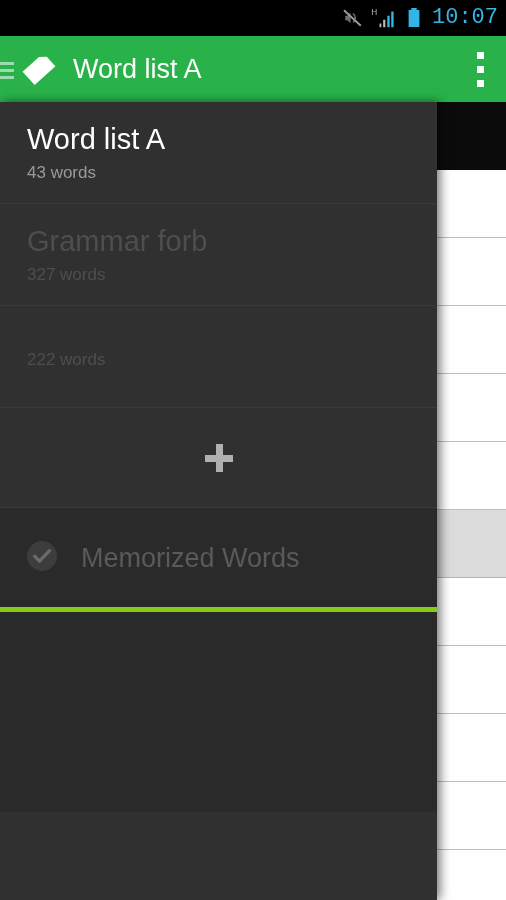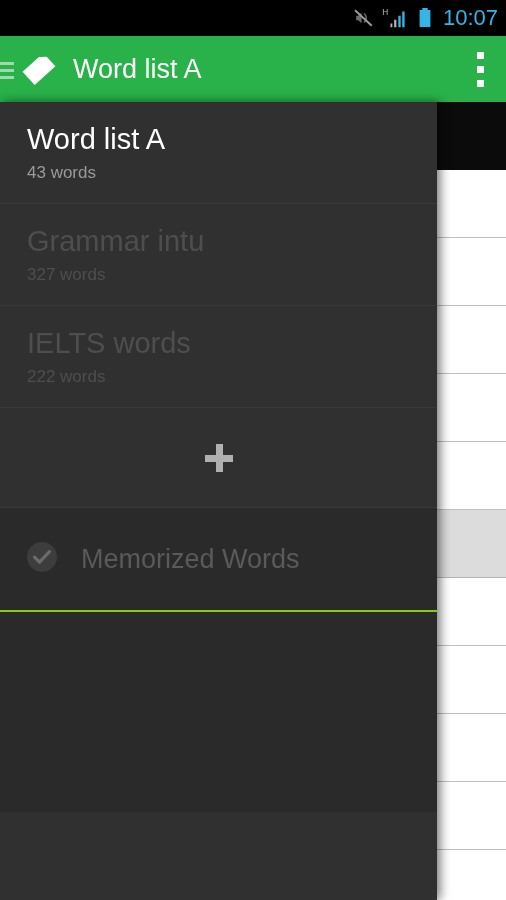--- a/index.html
+++ b/index.html
@@ -13,21 +13,21 @@
 
   
   #status-bar{
     position:absolute; left:0; top:0; width:506px; height:36px;
     background:#000000; display:flex; align-items:center; justify-content:flex-end;
     padding-right:8px;
   }
   .sb-icon{ display:inline-flex; align-items:center; justify-content:center; margin-left:7px; }
   .sb-time{
     color:#33b5e5; font-size:22px; line-height:22px; margin-left:10px;
-    letter-spacing:0px; font-family:Liberation Sans, sans-serif;
+    letter-spacing:0px; font-family:Liberation Mono, monospace;
   }
 
   
   #action-bar{
     position:absolute; left:0; top:36px; width:506px; height:66px;
     background:#29b24a; display:flex; align-items:center;
   }
   #hamburger{ width:24px; height:34px; margin-left:-10px; position:relative; flex:0 0 auto; }
   #hamburger i{
     position:absolute; left:0; width:24px; height:3px; background:#9fd9ae; border-radius:0;
@@ -92,21 +92,21 @@
     border-bottom:1px solid #3a3a3a; background:#303030;
   }
   #plus{ position:relative; width:28px; height:28px; }
   #plus i{ position:absolute; background:#b0b0b0; }
   #plus i:nth-child(1){ left:0; top:11px; width:28px; height:7px; }
   #plus i:nth-child(2){ left:11px; top:0; width:7px; height:28px; }
 
   #memorized{
     position:relative; width:437px; height:104px; background:#2a2a2a;
     display:flex; align-items:center; padding-left:25px;
-    border-bottom:2px solid #84cc16;
+    border-bottom:5px solid #84cc16;
   }
   #mem-label{ font-size:27px; line-height:32px; color:#5a5a5a; margin-left:22px; white-space:nowrap; }
   #drawer-filler{ width:437px; height:200px; background:#2a2a2a; }
 </style>
 </head>
 <body>
 
 <div id="screen">
 
   <div id="status-bar">
@@ -196,26 +196,25 @@
   </div>
 
   <div id="drawer">
 
     <div class="drawer-item list-entry active">
       <div class="di-title">Word list A</div>
       <div class="di-sub">43 words</div>
     </div>
 
     <div class="drawer-item list-entry">
-      <div class="di-title">Grammar intu</div>
+      <div class="di-title">Grammar forb</div>
       <div class="di-sub">327 words</div>
     </div>
 
     <div class="drawer-item list-entry">
-      <div class="di-title">IELTS words</div>
       <div class="di-sub">222 words</div>
     </div>
 
     <div id="add-row">
       <div id="plus">
           <i></i>
           <i></i>
         </div>
     </div>
 

